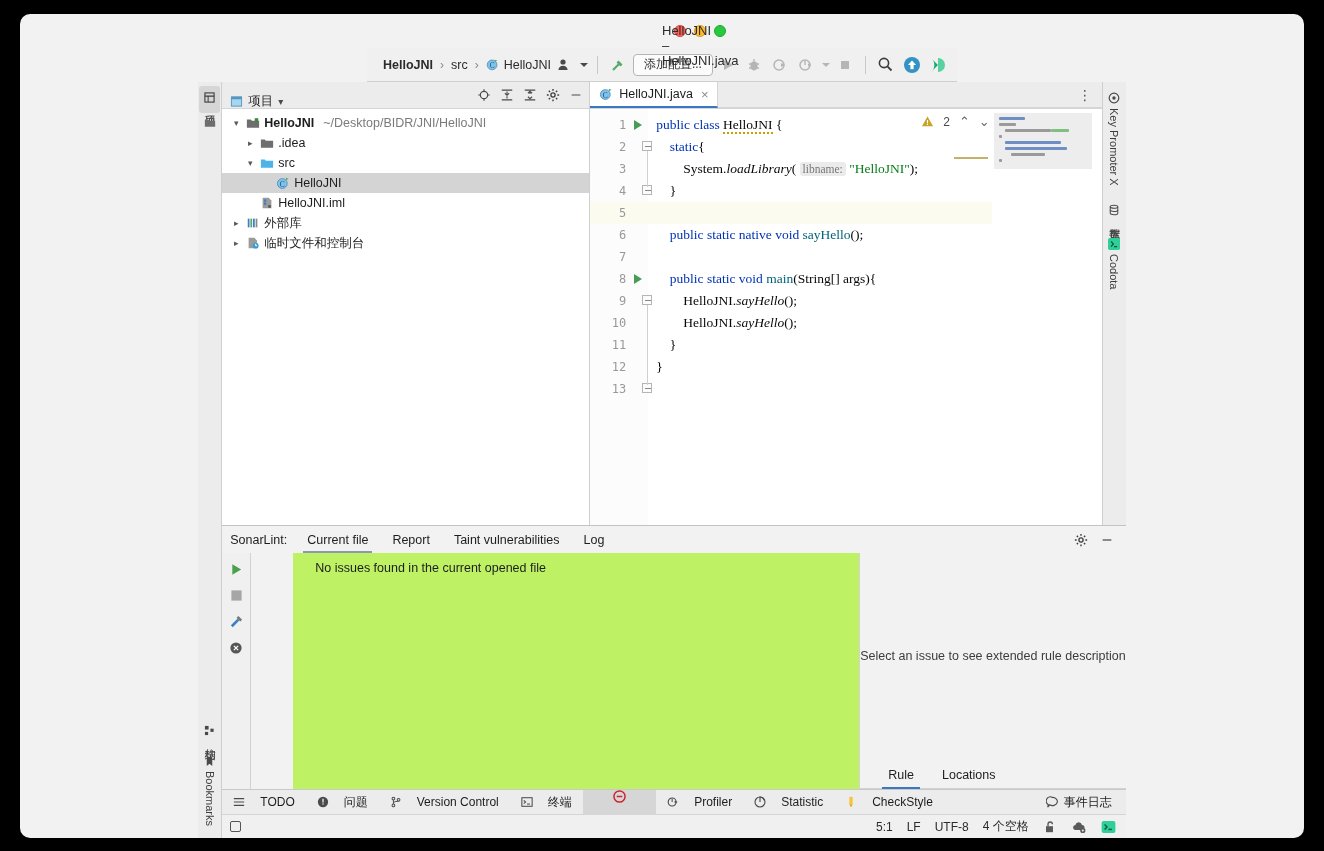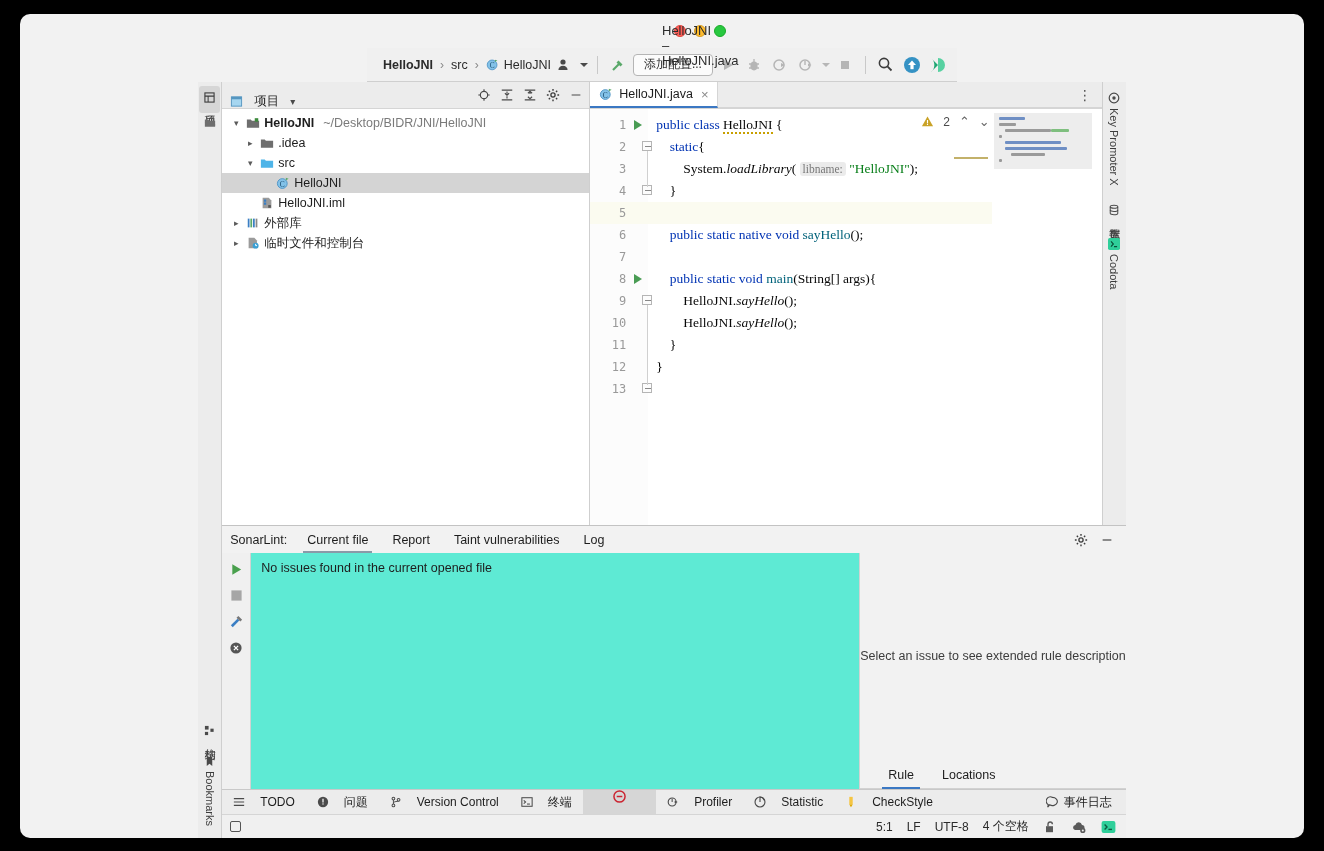--- a/index.html
+++ b/index.html
@@ -93,21 +93,21 @@
   #main-col { flex: 1 1 auto; display: flex; flex-direction: column; min-width: 0; }
   #upper { flex: 0 0 443px; display: flex; min-height: 0; }
 
   
   #project-panel { width: 368px; background: #fff; border-right: 1px solid #cfcfcf; display: flex; flex-direction: column; flex: 0 0 auto; }
   #project-header {
     height: 27px; background: #ececec; border-bottom: 1px solid #d5d5d5;
     display: flex; align-items: center; padding: 0 6px 0 8px; gap: 6px;
     font-size: 12.5px; color: #2b2b2b;
   }
-  #project-header .title { display: flex; align-items: center; gap: 11px; margin-top: 13px; }
+  #project-header .title { display: flex; align-items: center; gap: 5px; margin-top: 13px; }
   #ph-actions { margin-left: auto; display: flex; align-items: center; gap: 9px; }
   #tree { flex: 1 1 auto; padding-top: 4px; font-size: 12.5px; color: #1d1d1d; overflow: hidden; }
   .row { height: 20px; display: flex; align-items: center; padding-left: 8px; gap: 4px; white-space: nowrap; }
   .row.selected { background: #d4d4d4; }
   .arrow { width: 12px; text-align: center; color: #5a5a5a; font-size: 9px; flex: 0 0 12px; }
   .indent8 { padding-left: 8px; }
   .indent22 { padding-left: 22px; }
   .indent38 { padding-left: 38px; }
   .indent54 { padding-left: 54px; }
   .node-label.bold { font-weight: bold; }
@@ -177,21 +177,21 @@
   #sl-tabs .tab.active::after { content:''; position:absolute; left:8px; right:8px; bottom:-2px; height:2px; background:#8a9aa8; }
   #sl-tabs-right { margin-left: auto; display: flex; align-items: center; gap: 12px; padding-right: 12px; }
 
   #sl-body { flex: 1 1 auto; display: flex; min-height: 0; }
   #sl-left { width: 638px; display: flex; flex-direction: column; flex: 0 0 auto; }
   #sl-left-top { flex: 1 1 auto; display: flex; min-height: 0; }
   #sl-icons {
     width: 29px; background: #f0f0f0; border-right: 1px solid #d2d2d2;
     display: flex; flex-direction: column; align-items: center; gap: 12px; padding-top: 9px; flex: 0 0 auto;
   }
-  #sl-content { flex: 1 1 auto; background: #5eead4; border-right: 1px solid #d2d2d2; padding: 8px 10px; font-size: 12.5px; color: #1d1d1d; }
+  #sl-content { flex: 1 1 auto; background: #bef264; border-right: 1px solid #d2d2d2; padding: 8px 22px; font-size: 12.5px; color: #1d1d1d; margin-left: 42px; }
   #sl-status { height: 22px; background: #f2f2f2; font-size: 12.5px; color: #1d1d1d; padding-left: 30px; display: flex; align-items: center; flex: 0 0 auto; }
   #sl-right { flex: 1 1 auto; display: flex; flex-direction: column; min-width: 0; background: #f2f2f2; }
   #rule-tabs { height: 30px; display: flex; align-items: flex-end; padding-left: 14px; gap: 0; flex: 0 0 auto; border-bottom: 1px solid #d2d2d2; }
   #rule-tabs .rtab { padding: 4px 14px 6px; font-size: 12.5px; color: #1d1d1d; position: relative; }
   #rule-tabs .rtab.active::after { content:''; position:absolute; left:8px; right:8px; bottom:-1px; height:2px; background:#3b78c3; }
   #rule-body { flex: 1 1 auto; display: flex; align-items: center; justify-content: center; font-size: 12.5px; color: #3c3c3c; }
 
   
   #bottombar {
     height: 25px; background: #ececec; border-top: 1px solid #c9c9c9;

